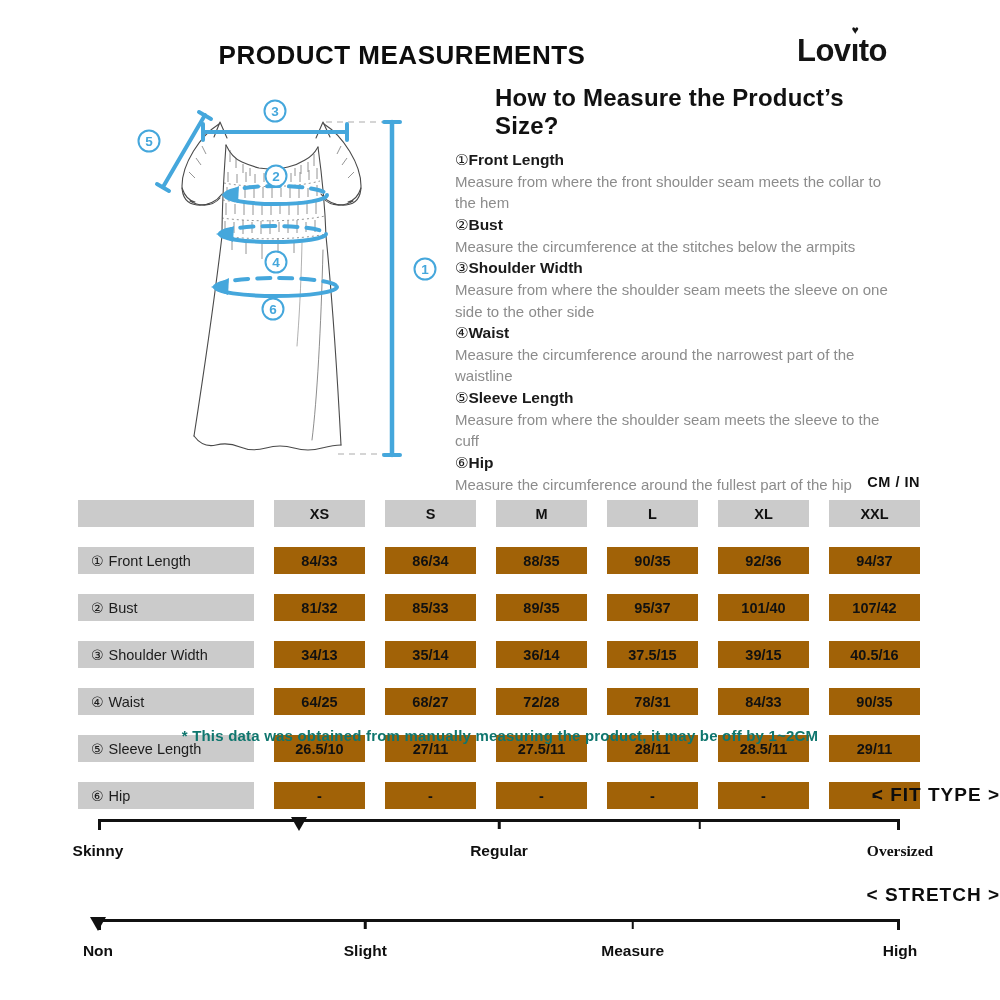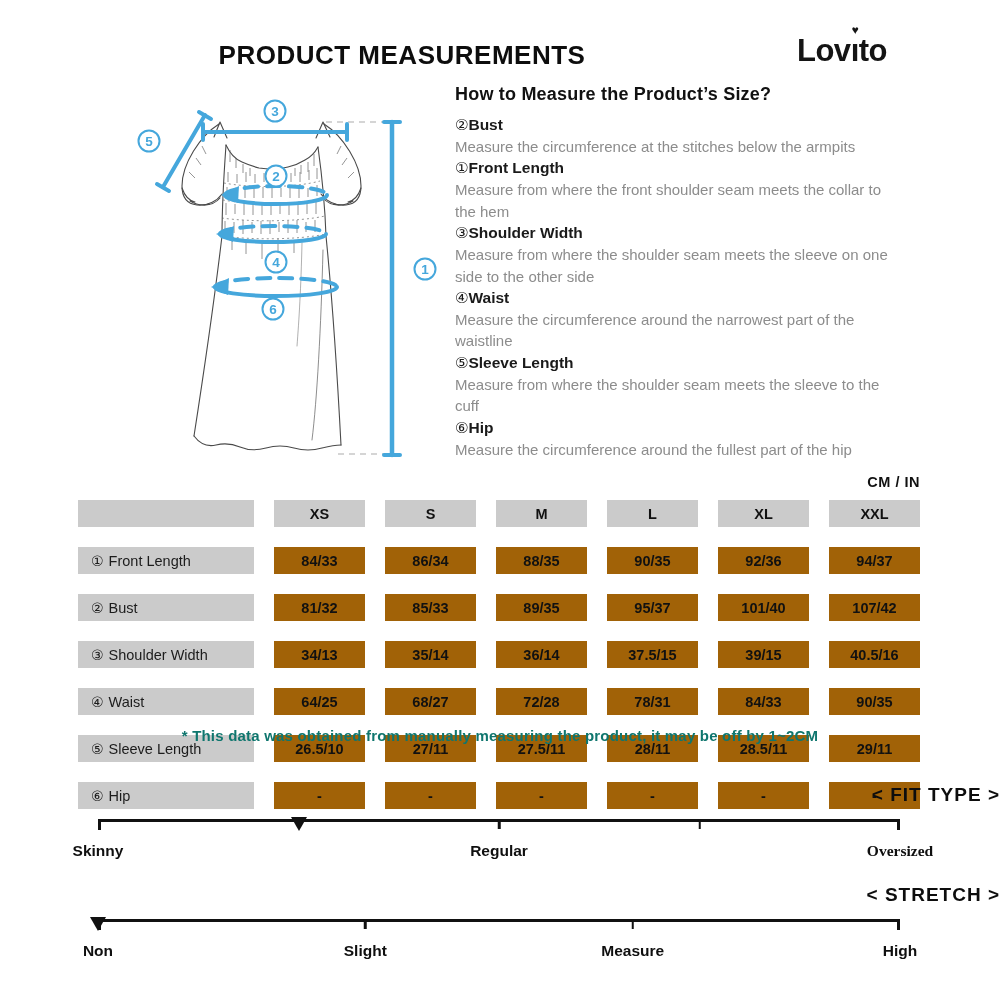--- a/index.html
+++ b/index.html
@@ -18,21 +18,21 @@
     position:absolute; top:33px; left:797px; font-size:31px; font-weight:bold;
     letter-spacing:-.5px; color:#141414; white-space:nowrap;
   }
   .logo .iwrap { position:relative; display:inline-block; }
   .logo .idot {
     position:absolute; top:-9px; left:50%; transform:translateX(-50%);
     font-size:12px; line-height:12px; color:#141414;
   }
   
   .howto { position:absolute; left:455px; top:84px; width:442px; }
-  .howto h2 { font-size:18px; font-weight:bold; margin-bottom:9px; letter-spacing:.2px; }
+  .howto h2 { font-size:24px; font-weight:bold; margin-bottom:9px; letter-spacing:.2px;margin-left:40px; }
   .hi-t { font-size:15.5px; font-weight:bold; line-height:22px; color:#1a1a1a; }
   .hi-d { font-size:15px; line-height:21.4px; color:#8c8c8c; }
   .cn { font-family:"DejaVu Sans",sans-serif; font-weight:normal; }
   .hi-t .cn { font-size:15px; }
   
   .diagram { position:absolute; left:110px; top:88px; width:345px; height:385px; }
   
   .unit-label {
     position:absolute; top:474px; right:80px; font-size:14.5px; font-weight:bold;
     letter-spacing:.5px;
@@ -170,26 +170,26 @@
       <g>
         <circle cx="163" cy="221" r="10.5" fill="#fff" stroke="#45A7DC" stroke-width="2"></circle>
         <text x="163" y="226" fill="#45A7DC">6</text>
       </g>
     </g>
   </svg>
 
   <div class="howto">
     <h2>How to Measure the Product’s Size?</h2>
     <div class="hi">
+      <div class="hi-t"><span class="cn">①</span><span>Front Length</span></div>
+      <div class="hi-d">Measure from where the front shoulder seam meets the collar to the hem</div>
+    </div>
+    <div class="hi">
       <div class="hi-t"><span class="cn">②</span><span>Bust</span></div>
       <div class="hi-d">Measure the circumference at the stitches below the armpits</div>
-    </div>
-    <div class="hi">
-      <div class="hi-t"><span class="cn">①</span><span>Front Length</span></div>
-      <div class="hi-d">Measure from where the front shoulder seam meets the collar to the hem</div>
     </div>
     <div class="hi">
       <div class="hi-t"><span class="cn">③</span><span>Shoulder Width</span></div>
       <div class="hi-d">Measure from where the shoulder seam meets the sleeve on one side to the other side</div>
     </div>
     <div class="hi">
       <div class="hi-t"><span class="cn">④</span><span>Waist</span></div>
       <div class="hi-d">Measure the circumference around the narrowest part of the waistline</div>
     </div>
     <div class="hi">

